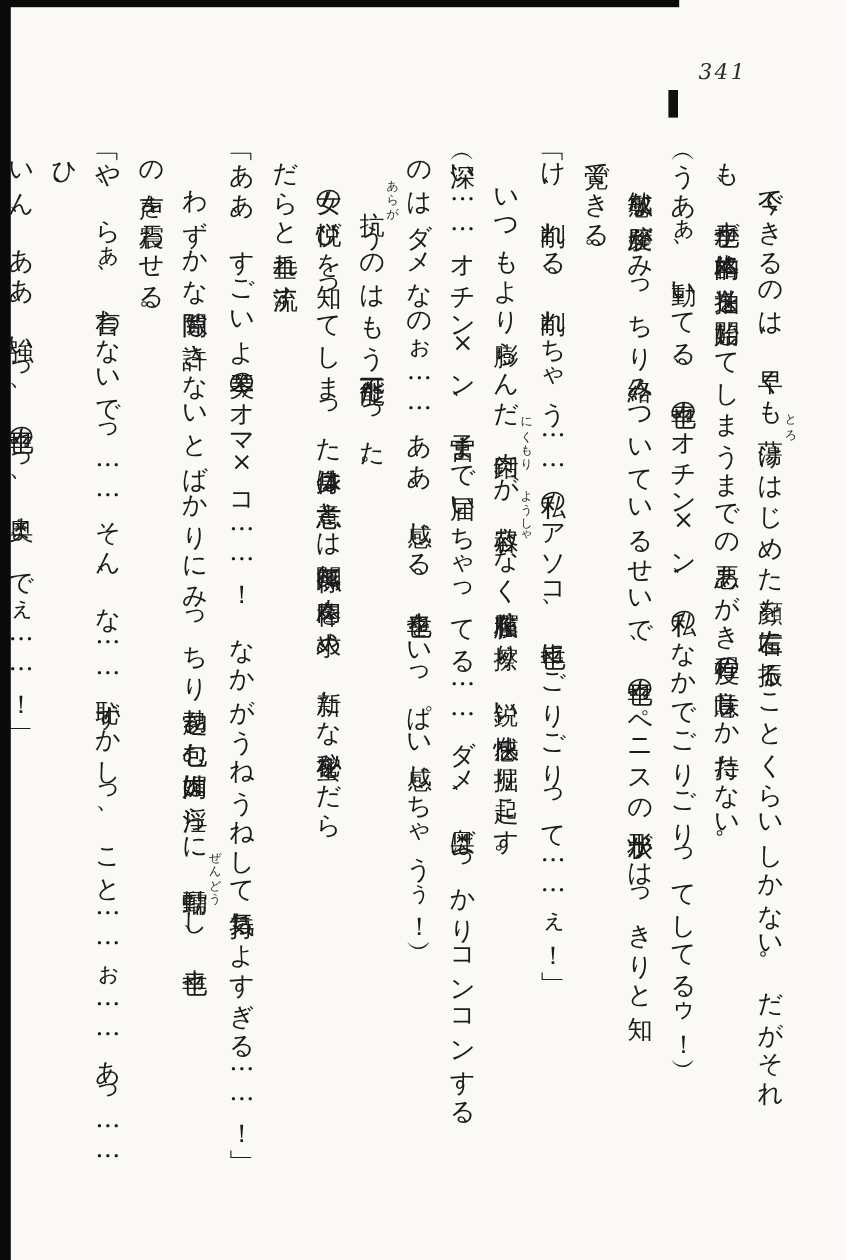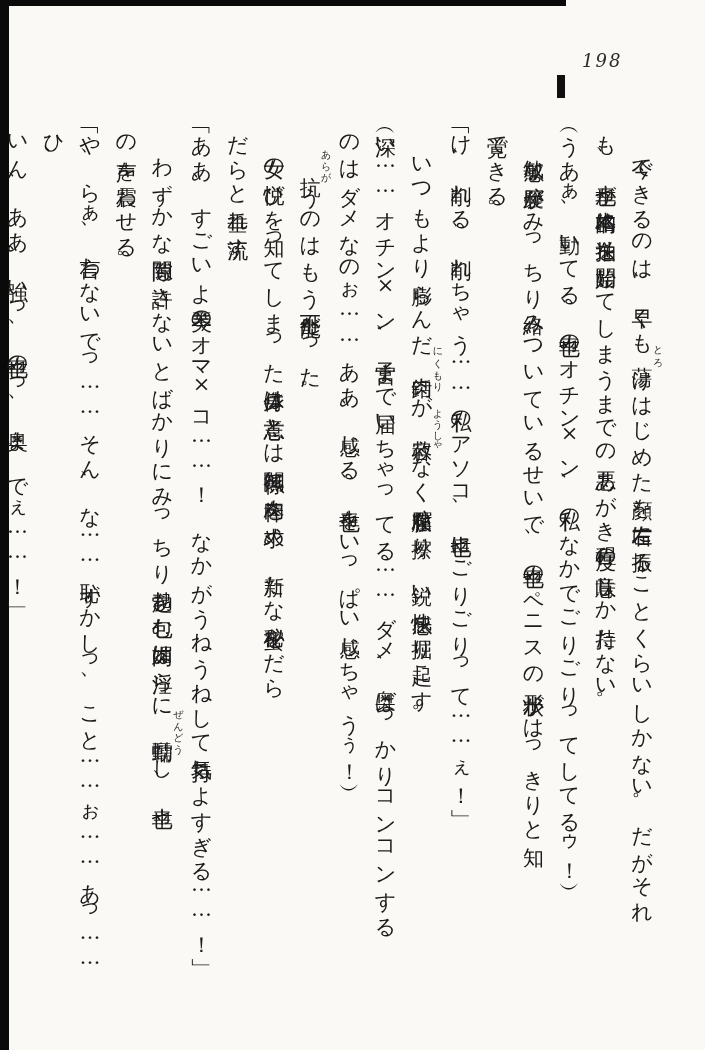--- a/index.html
+++ b/index.html
@@ -62,21 +62,21 @@
     color: #2a2a2a;
   }
 </style>
 </head>
 <body>
 
 <div class="page">
   <div class="edge-left"></div>
   <div class="edge-top"></div>
   <div class="edge-tick"></div>
-  <div class="page-number">198</div>
+  <div class="page-number">341</div>
   <div class="text-block" id="text-block">
       <div class="tcol indent">今できるのは、早くも<ruby>蕩<rt>とろ</rt></ruby>けはじめた顔を左右に振ることくらいしかない。だがそれ</div>
       <div class="tcol">も、幸也が本格的に抽送を開始してしまうまでの悪あがき程度の意味しか持たない。</div>
       <div class="tcol">（うあぁ、動いてる、幸也のオチン×ン、私のなかでごりごりってしてるゥ！）</div>
       <div class="tcol indent">敏感な膣襞がみっちり絡みついているせいで、幸也のペニスの形状がはっきりと知</div>
       <div class="tcol">覚できる。</div>
       <div class="tcol">「け、削れる、削れちゃう……私のアソコ、幸也にごりごりって……ぇ！」</div>
       <div class="tcol indent">いつもより膨らんだ<ruby>肉銛<rt>にくもり</rt></ruby>が<ruby>容赦<rt>ようしゃ</rt></ruby>なく膣粘膜を擦り、鋭い快感を掘り起こす。</div>
       <div class="tcol">（深い……オチン×ン、子宮まで届いちゃってる……ダメ、奥ばっかりコンコンする</div>
       <div class="tcol">のはダメなのぉ……ああ、感じる、幸也をいっぱい感じちゃうぅ！）</div>

